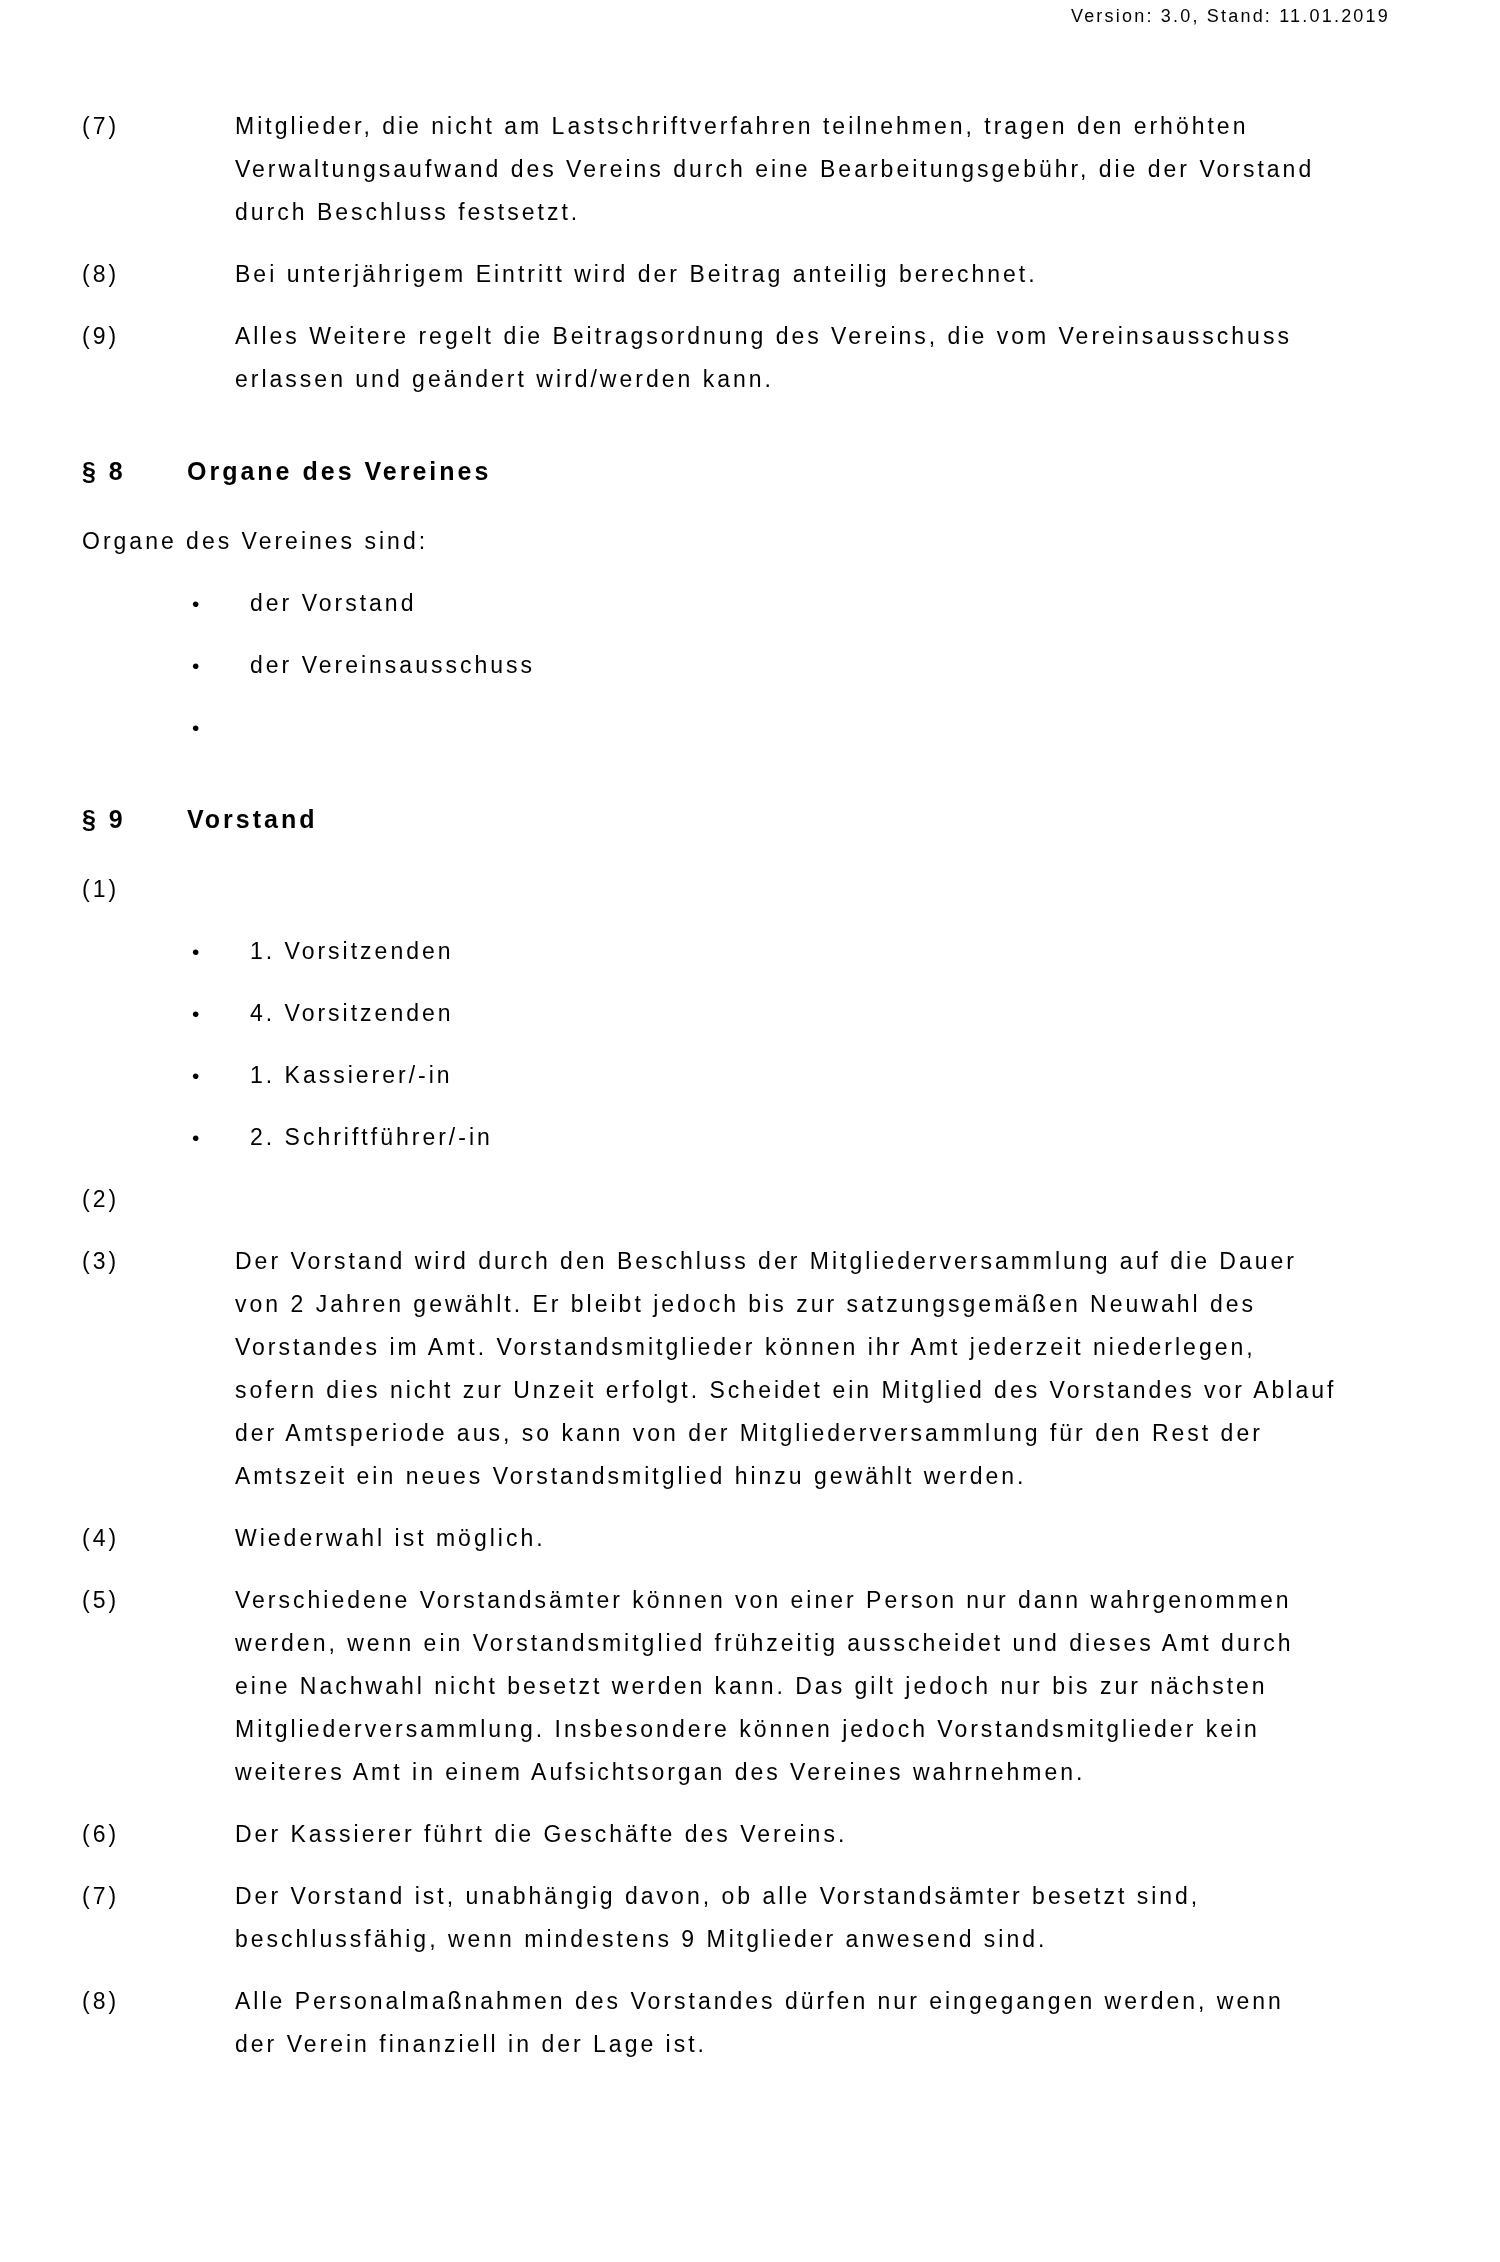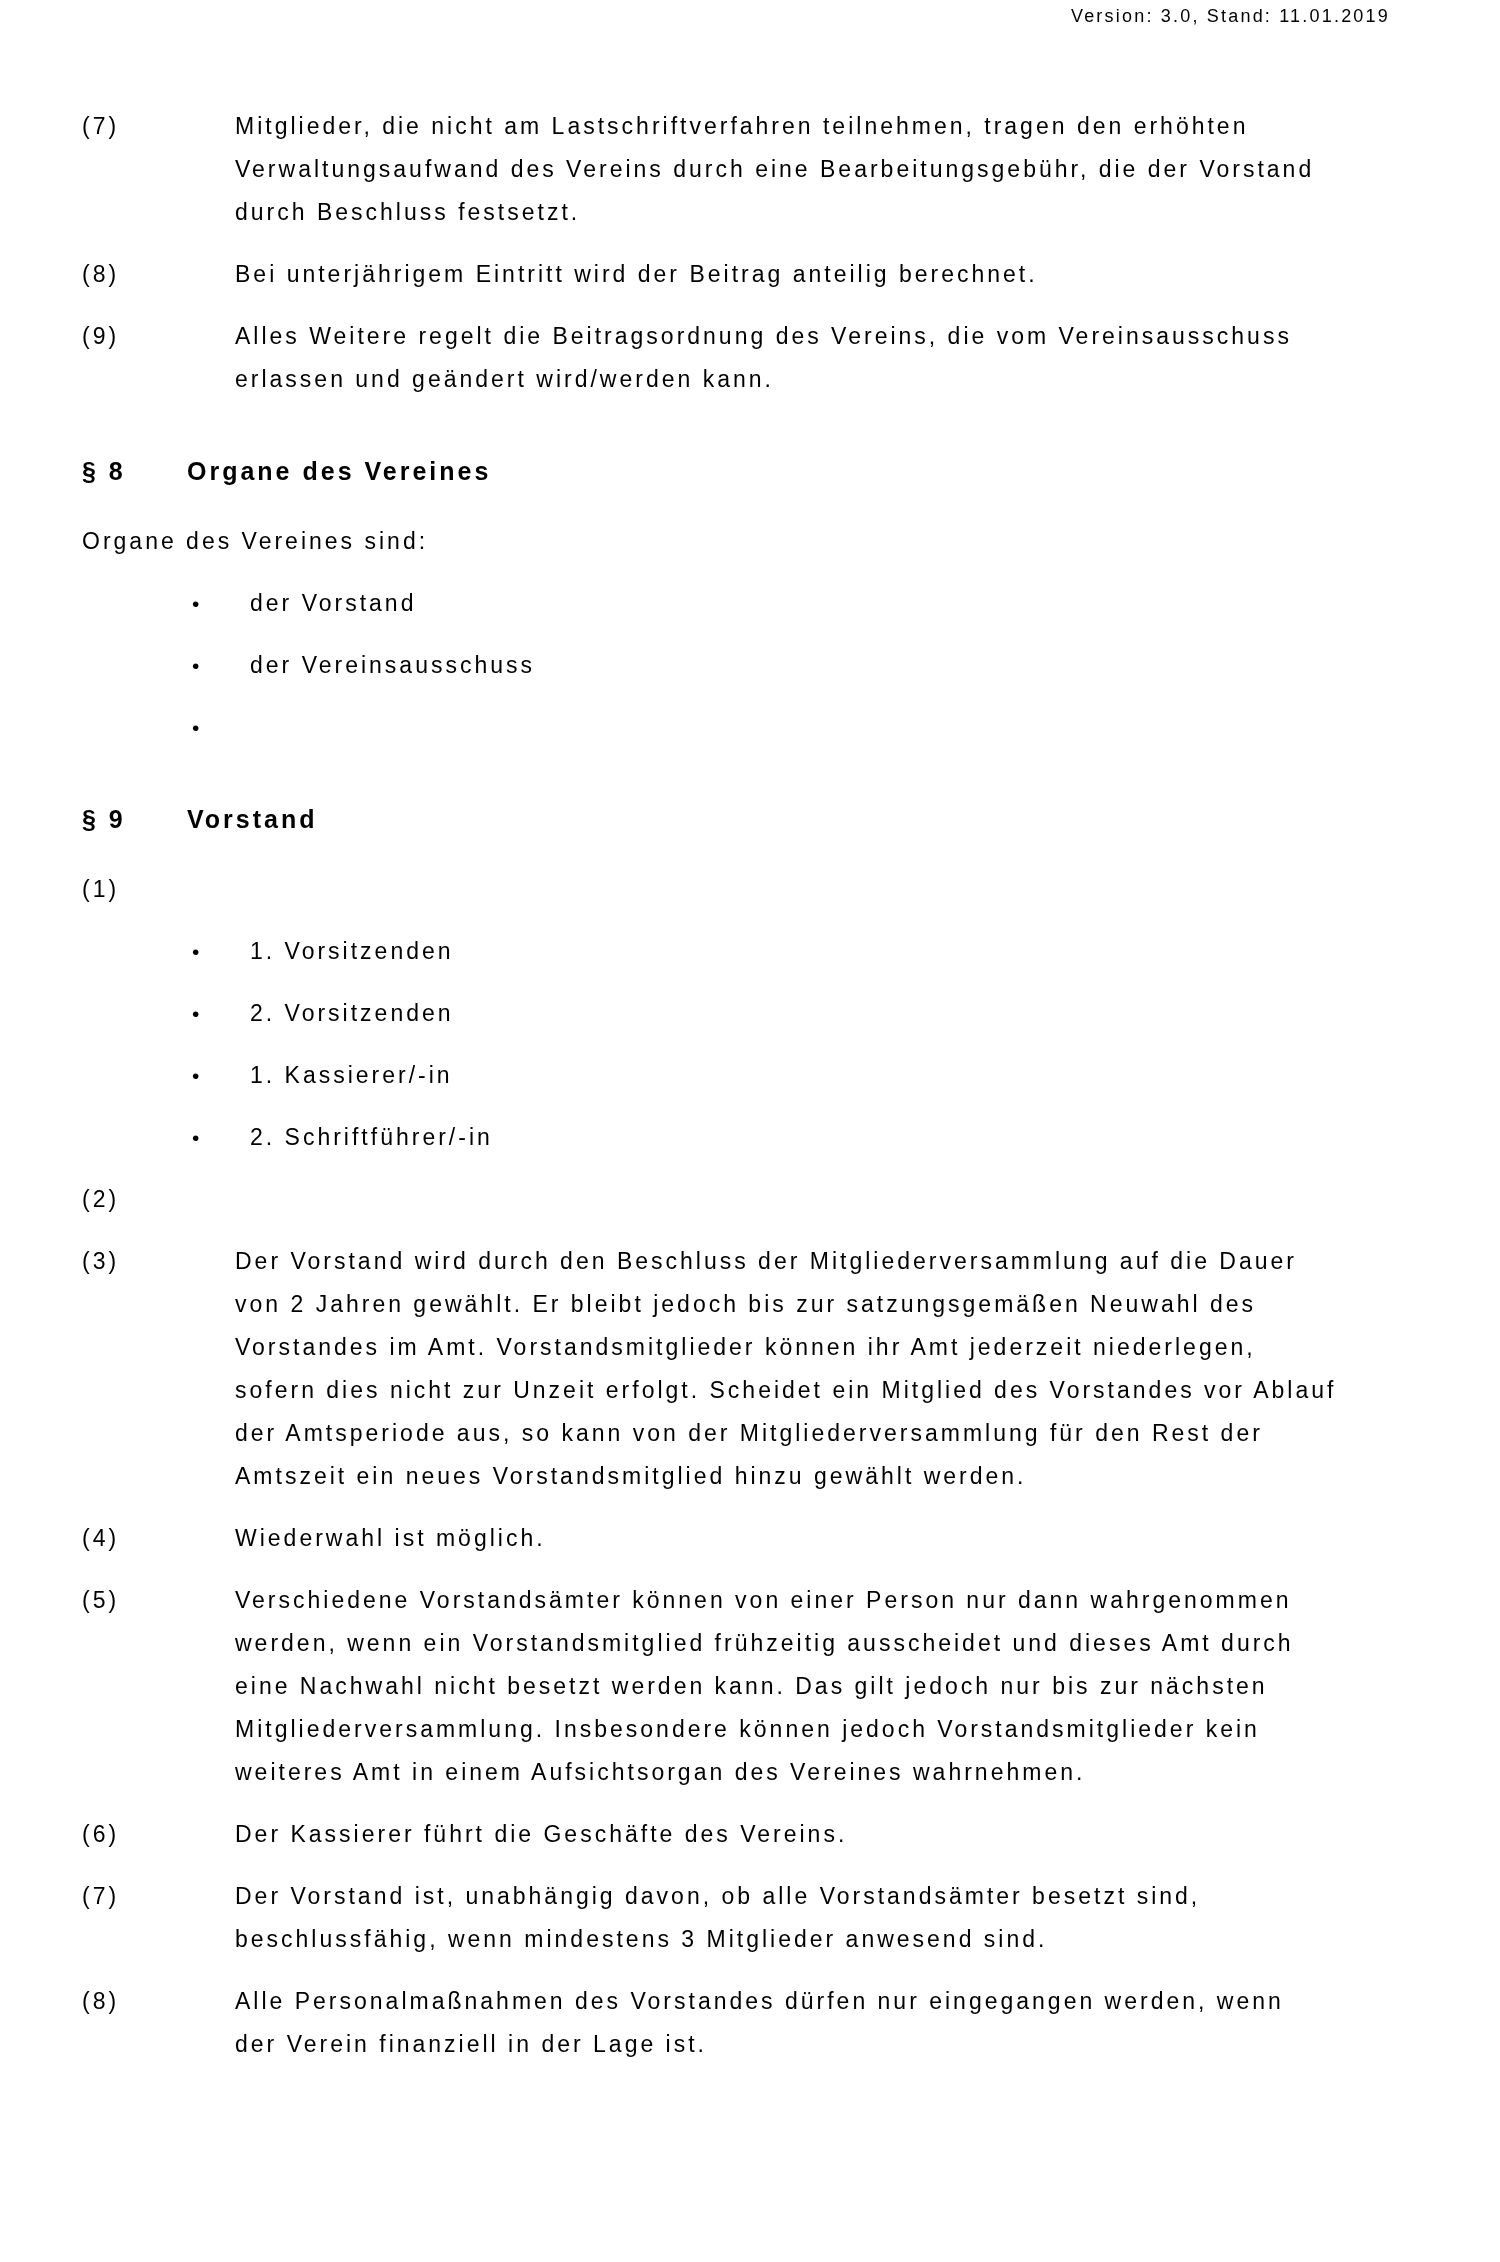--- a/index.html
+++ b/index.html
@@ -121,21 +121,21 @@
     <span class="num">(1)</span>
   </div>
 
   <div class="block bullet-item">
     <span class="dot">•</span>
     <span class="btxt">1. Vorsitzenden</span>
   </div>
 
   <div class="block bullet-item">
     <span class="dot">•</span>
-    <span class="btxt">2. Vorsitzenden</span>
+    <span class="btxt">4. Vorsitzenden</span>
   </div>
 
   <div class="block bullet-item">
     <span class="dot">•</span>
     <span class="btxt">1. Kassierer/-in</span>
   </div>
 
   <div class="block bullet-item">
     <span class="dot">•</span>
     <span class="btxt">2. Schriftführer/-in</span>
@@ -170,21 +170,21 @@
   </div>
 
   <div class="block num-item">
     <span class="num">(6)</span>
     <span class="txt">Der Kassierer führt die Geschäfte des Vereins.</span>
   </div>
 
   <div class="block num-item">
     <span class="num">(7)</span>
     <span class="txt">Der Vorstand ist, unabhängig davon, ob alle Vorstandsämter besetzt sind,
-beschlussfähig, wenn mindestens 3 Mitglieder anwesend sind.</span>
+beschlussfähig, wenn mindestens 9 Mitglieder anwesend sind.</span>
   </div>
 
   <div class="block num-item">
     <span class="num">(8)</span>
     <span class="txt">Alle Personalmaßnahmen des Vorstandes dürfen nur eingegangen werden, wenn
 der Verein finanziell in der Lage ist.</span>
   </div>
 
 </div>
 

